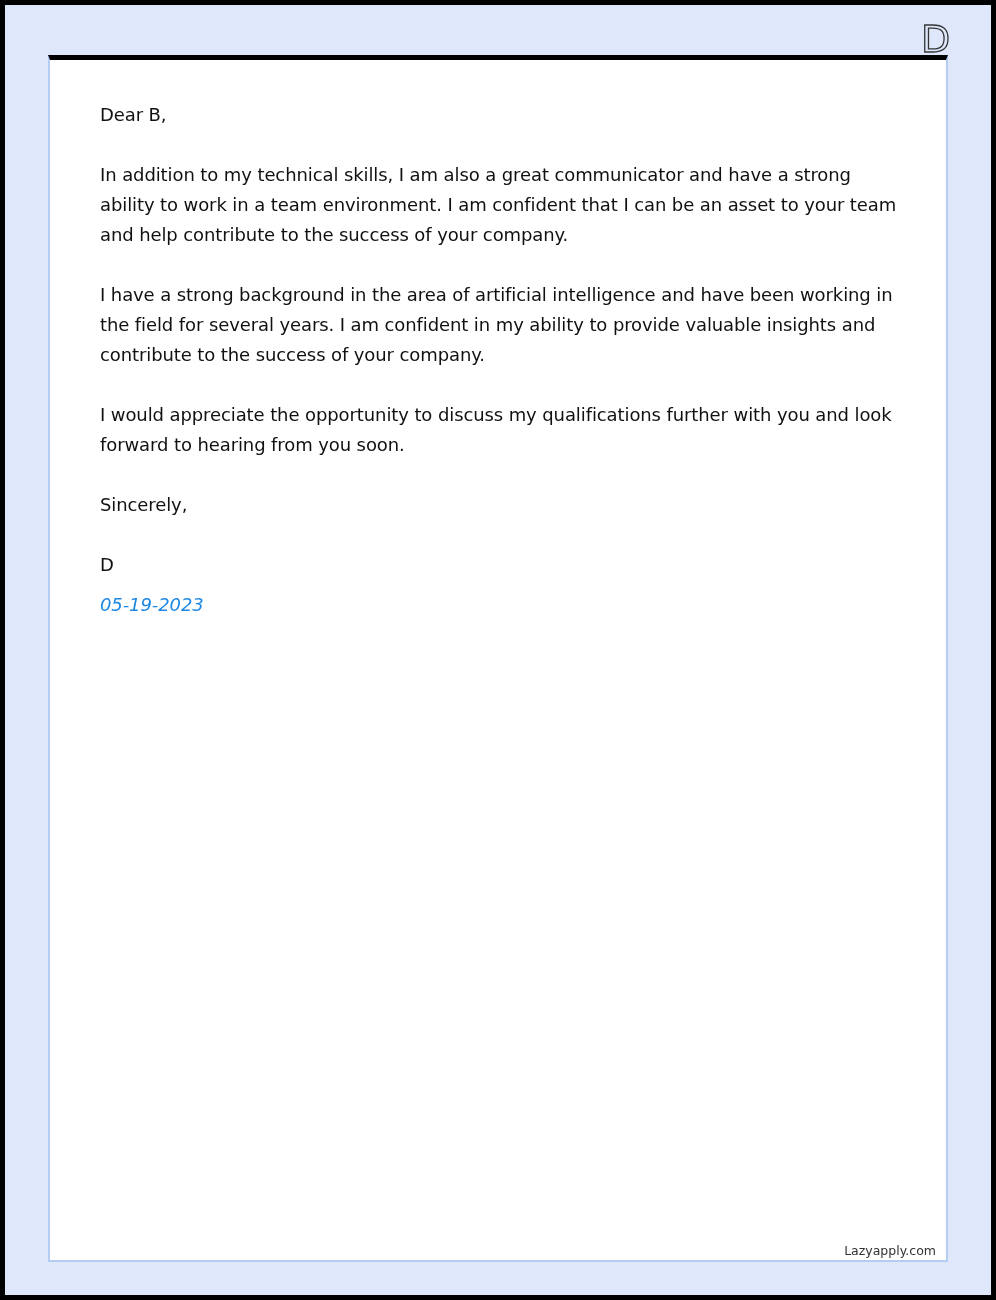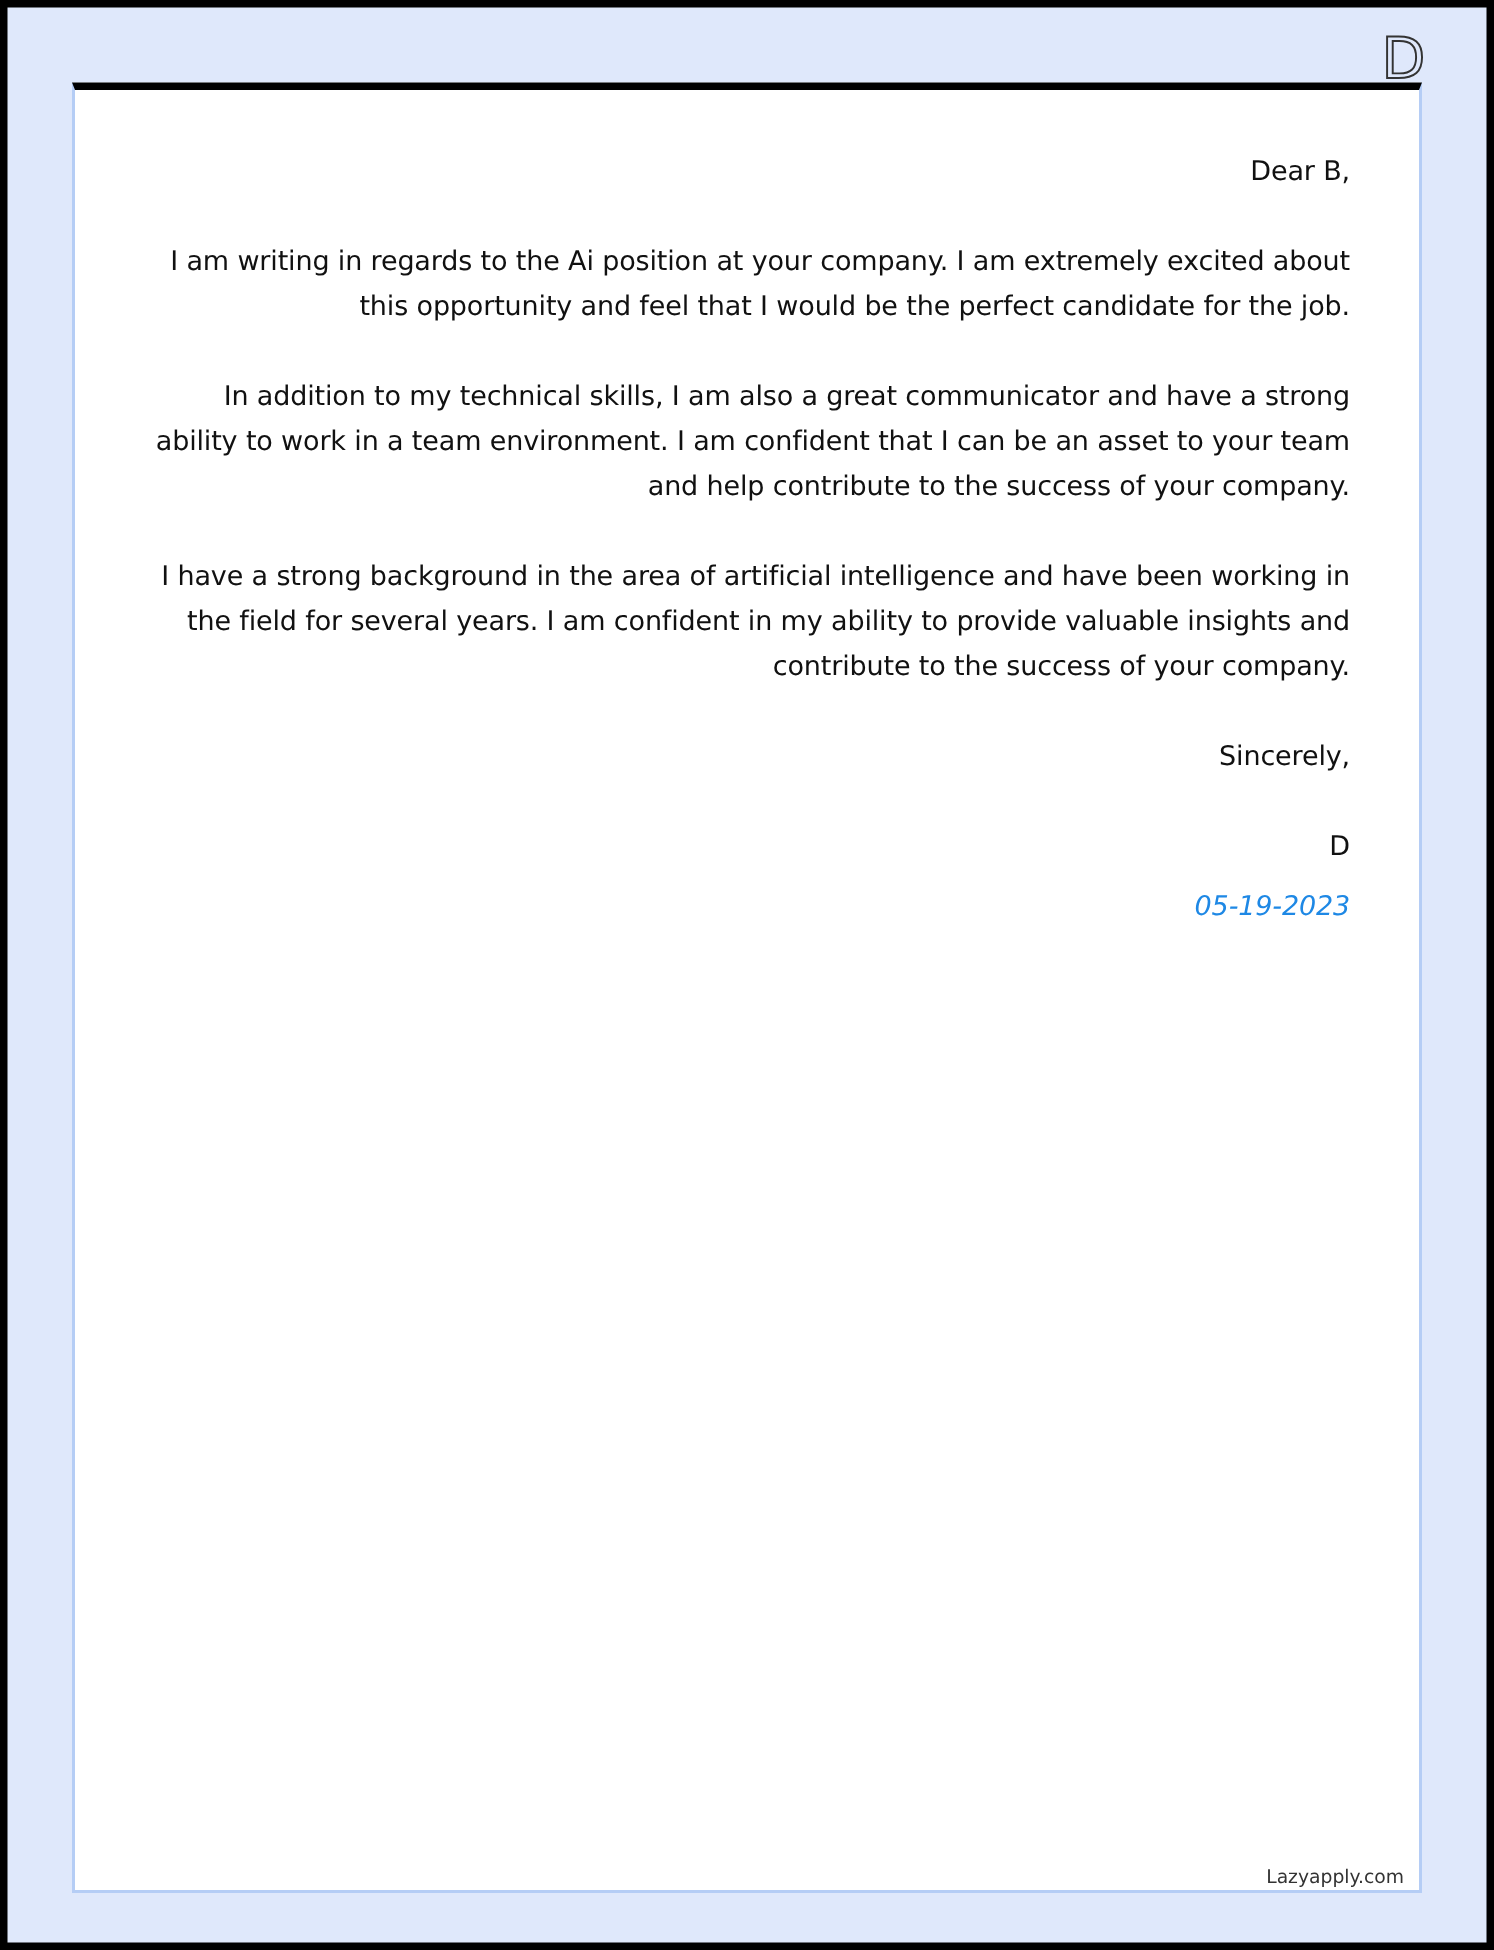--- a/index.html
+++ b/index.html
@@ -23,39 +23,38 @@
     background: #fff;
     border-left: 2px solid #b5cdf5;
     border-right: 2px solid #b5cdf5;
     border-bottom: 2px solid #b5cdf5;
     border-top: 5px solid #000;
   }
   .content {
     position: absolute; left: 50px; top: 40px; width: 800px;
     font-size: 18px; line-height: 30px; color: #111;
     letter-spacing: -0.1px;
-    text-align: right;
   }
   .content p { margin: 0 0 30px 0; }
   .content .sig { margin-bottom: 10px; }
   .date { color: #1e88e5; font-style: italic; }
   .footer {
     position: absolute; right: 10px; bottom: 2px;
     font-size: 12.5px; color: #333;
   }
 </style>
 </head>
 <body>
 
 <div class="logo">D</div>
 
 <div class="page">
   <div class="content">
     <p>Dear B,</p>
-    <p>I am writing in regards to the Ai position at your company. I am extremely excited about this opportunity and feel that I would be the perfect candidate for the job.</p>
     <p>In addition to my technical skills, I am also a great communicator and have a strong ability to work in a team environment. I am confident that I can be an asset to your team and help contribute to the success of your company.</p>
     <p>I have a strong background in the area of artificial intelligence and have been working in the field for several years. I am confident in my ability to provide valuable insights and contribute to the success of your company.</p>
+    <p>I would appreciate the opportunity to discuss my qualifications further with you and look forward to hearing from you soon.</p>
     <p>Sincerely,</p>
     <p class="sig">D</p>
     <p class="date">05-19-2023</p>
   </div>
   <div class="footer">Lazyapply.com</div>
 </div>
 
 </body></html>

